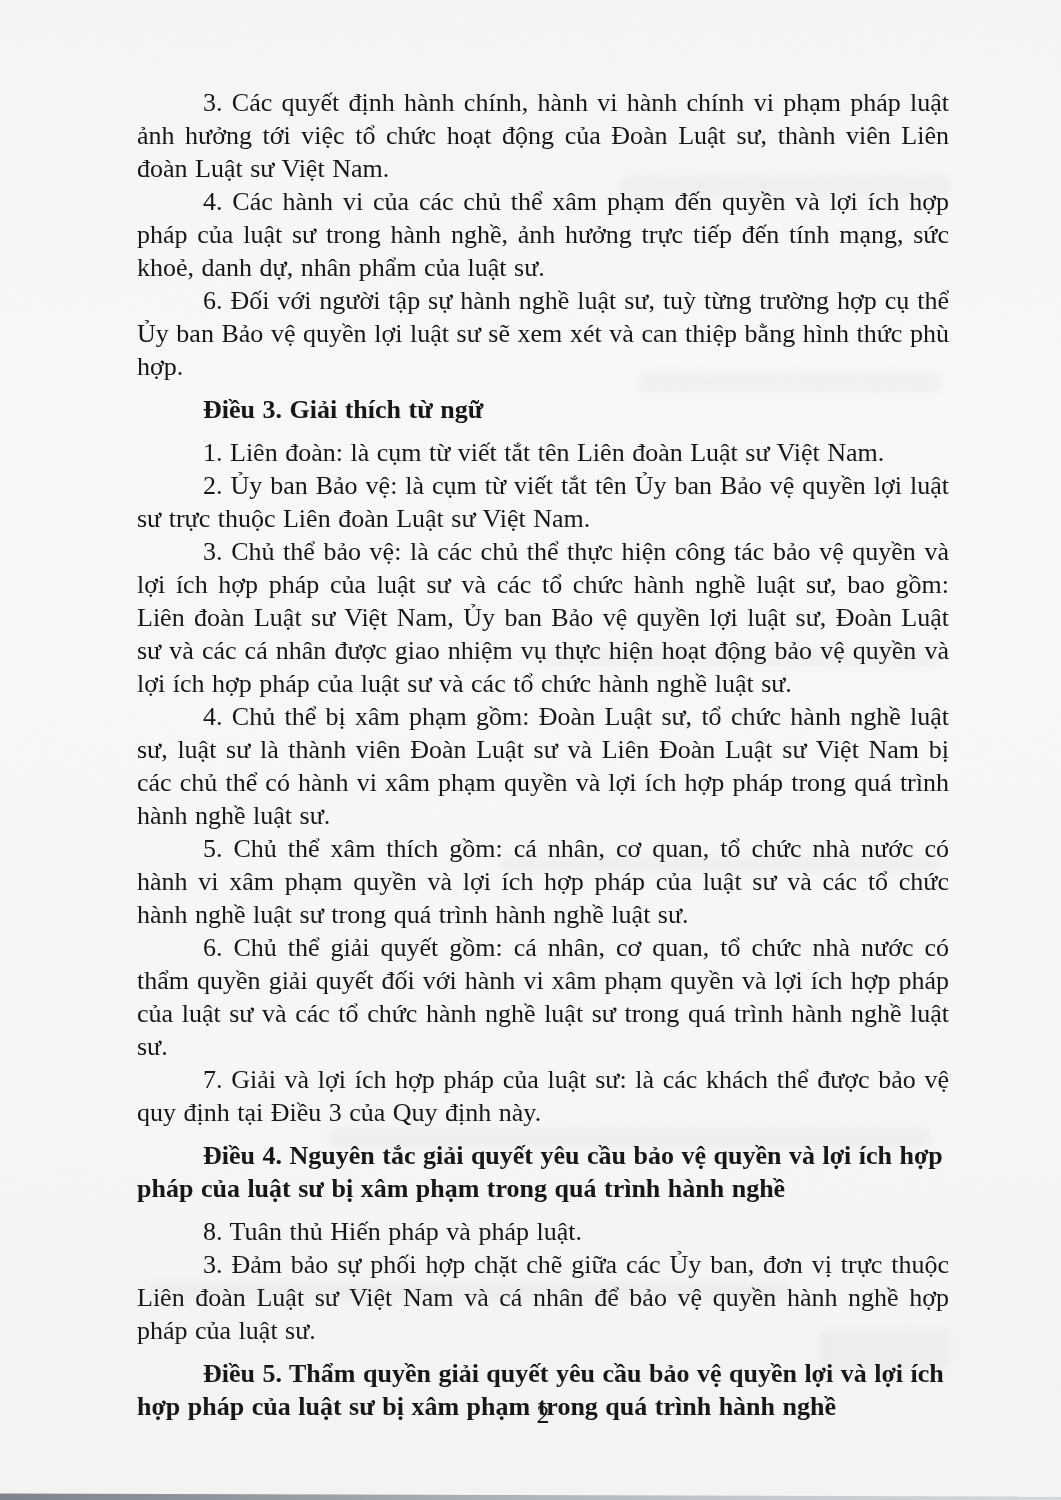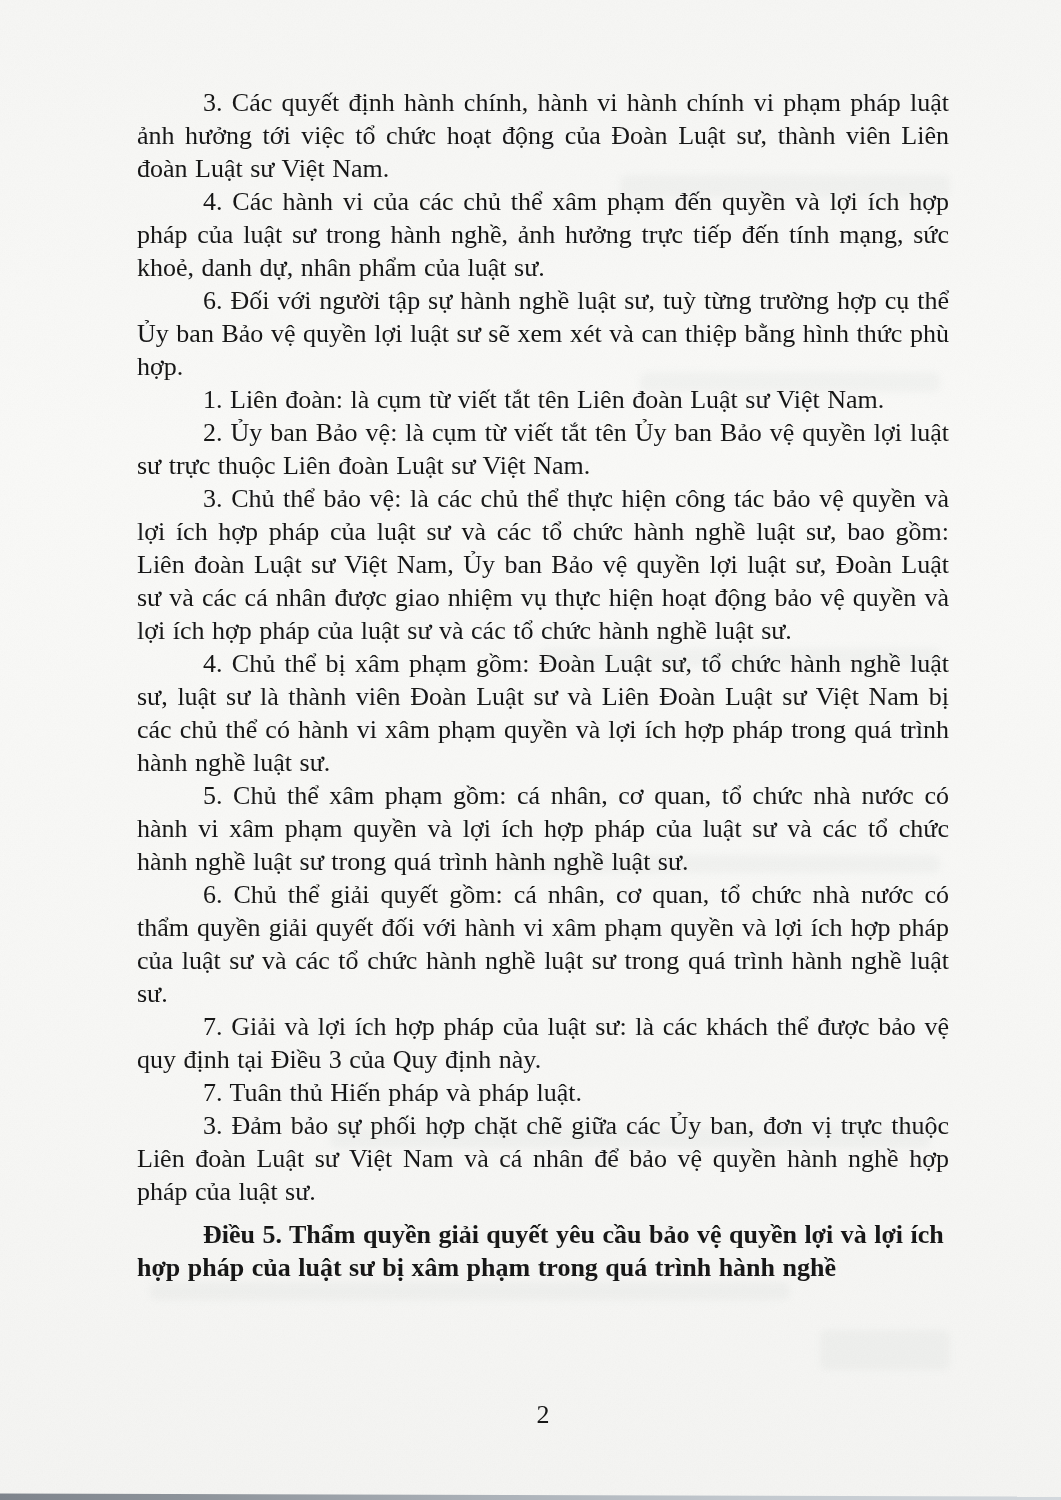--- a/index.html
+++ b/index.html
@@ -94,28 +94,30 @@
   <div class="smudge s3"></div>
   <div class="smudge s4"></div>
   <div class="smudge s5"></div>
   <div class="smudge s6"></div>
   <div class="smudge s7"></div>
 
   <main class="content" id="doc-content">
       <p class="body"><span>3. Các quyết định hành chính, hành vi hành chính vi phạm pháp luật ảnh hưởng tới việc tổ chức hoạt động của Đoàn Luật sư, thành viên Liên đoàn Luật sư Việt Nam.</span></p>
       <p class="body"><span>4. Các hành vi của các chủ thể xâm phạm đến quyền và lợi ích hợp pháp của luật sư trong hành nghề, ảnh hưởng trực tiếp đến tính mạng, sức khoẻ, danh dự, nhân phẩm của luật sư.</span></p>
       <p class="body"><span>6. Đối với người tập sự hành nghề luật sư, tuỳ từng trường hợp cụ thể Ủy ban Bảo vệ quyền lợi luật sư sẽ xem xét và can thiệp bằng hình thức phù hợp.</span></p>
+      <p class="heading"><span>Điều 3. Giải thích từ ngữ</span></p>
       <p class="body"><span>1. </span><span class="it">Liên đoàn</span><span>: là cụm từ viết tắt tên Liên đoàn Luật sư Việt Nam.</span></p>
       <p class="body"><span>2. </span><span class="it">Ủy ban Bảo vệ</span><span>: là cụm từ viết tắt tên Ủy ban Bảo vệ quyền lợi luật sư trực thuộc Liên đoàn Luật sư Việt Nam.</span></p>
       <p class="body"><span>3. </span><span class="it">Chủ thể bảo vệ:</span><span> là các chủ thể thực hiện công tác bảo vệ quyền và lợi ích hợp pháp của luật sư và các tổ chức hành nghề luật sư, bao gồm: Liên đoàn Luật sư Việt Nam, Ủy ban Bảo vệ quyền lợi luật sư, Đoàn Luật sư và các cá nhân được giao nhiệm vụ thực hiện hoạt động bảo vệ quyền và lợi ích hợp pháp của luật sư và các tổ chức hành nghề luật sư.</span></p>
       <p class="body"><span>4. </span><span class="it">Chủ thể bị xâm phạm</span><span> gồm: Đoàn Luật sư, tổ chức hành nghề luật sư, luật sư là thành viên Đoàn Luật sư và Liên Đoàn Luật sư Việt Nam bị các chủ thể có hành vi xâm phạm quyền và lợi ích hợp pháp trong quá trình hành nghề luật sư.</span></p>
-      <p class="body"><span>5. </span><span class="it">Chủ thể xâm phạm</span><span> gồm: cá nhân, cơ quan, tổ chức nhà nước có hành vi xâm phạm quyền và lợi ích hợp pháp của luật sư và các tổ chức hành nghề luật sư trong quá trình hành nghề luật sư.</span></p>
+      <p class="body"><span>5. </span><span class="it">Chủ thể xâm thích</span><span> gồm: cá nhân, cơ quan, tổ chức nhà nước có hành vi xâm phạm quyền và lợi ích hợp pháp của luật sư và các tổ chức hành nghề luật sư trong quá trình hành nghề luật sư.</span></p>
       <p class="body"><span>6. </span><span class="it">Chủ thể giải quyết</span><span> gồm: cá nhân, cơ quan, tổ chức nhà nước có thẩm quyền giải quyết đối với hành vi xâm phạm quyền và lợi ích hợp pháp của luật sư và các tổ chức hành nghề luật sư trong quá trình hành nghề luật sư.</span></p>
       <p class="body"><span>7. </span><span class="it">Giải và lợi ích hợp pháp của luật sư</span><span>: là các khách thể được bảo vệ quy định tại Điều 3 của Quy định này.</span></p>
-      <p class="body"><span>7. Tuân thủ Hiến pháp và pháp luật.</span></p>
+      <p class="heading"><span>Điều 4. Nguyên tắc giải quyết yêu cầu bảo vệ quyền và lợi ích hợp pháp của luật sư bị xâm phạm trong quá trình hành nghề</span></p>
+      <p class="body"><span>8. Tuân thủ Hiến pháp và pháp luật.</span></p>
       <p class="body"><span>3. Đảm bảo sự phối hợp chặt chẽ giữa các Ủy ban, đơn vị trực thuộc Liên đoàn Luật sư Việt Nam và cá nhân để bảo vệ quyền hành nghề hợp pháp của luật sư.</span></p>
       <p class="heading"><span>Điều 5. Thẩm quyền giải quyết yêu cầu bảo vệ quyền lợi và lợi ích hợp pháp của luật sư bị xâm phạm trong quá trình hành nghề</span></p>
     </main>
 
   <div class="page-number">2</div>
 
   <svg class="noise-overlay" xmlns="http://www.w3.org/2000/svg" width="1061" height="1500">
     <filter id="paperNoise">
       <feTurbulence type="fractalNoise" baseFrequency="0.85" numOctaves="2" stitchTiles="stitch"></feTurbulence>
       <feColorMatrix type="saturate" values="0"></feColorMatrix>

